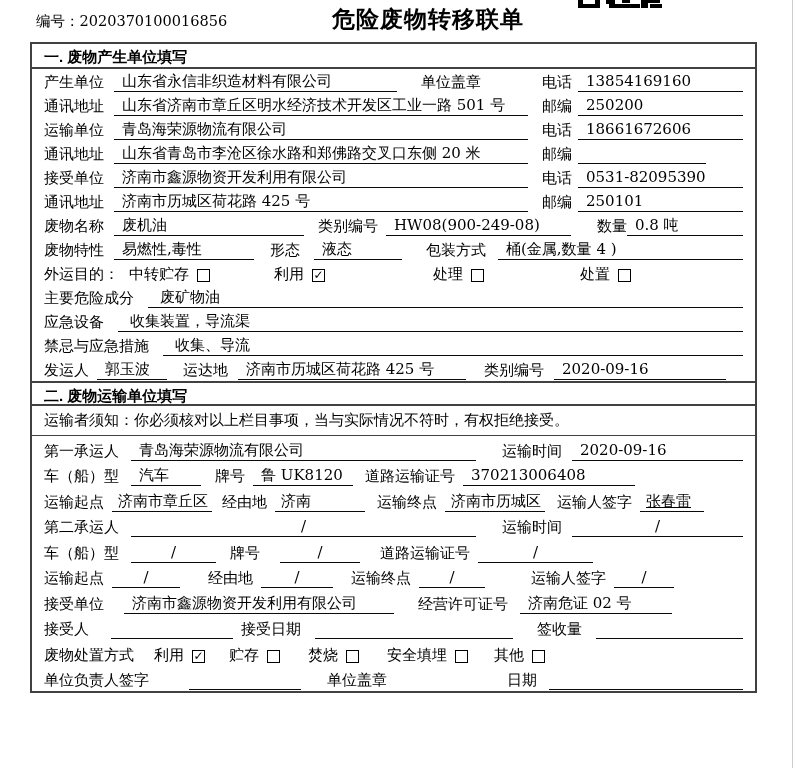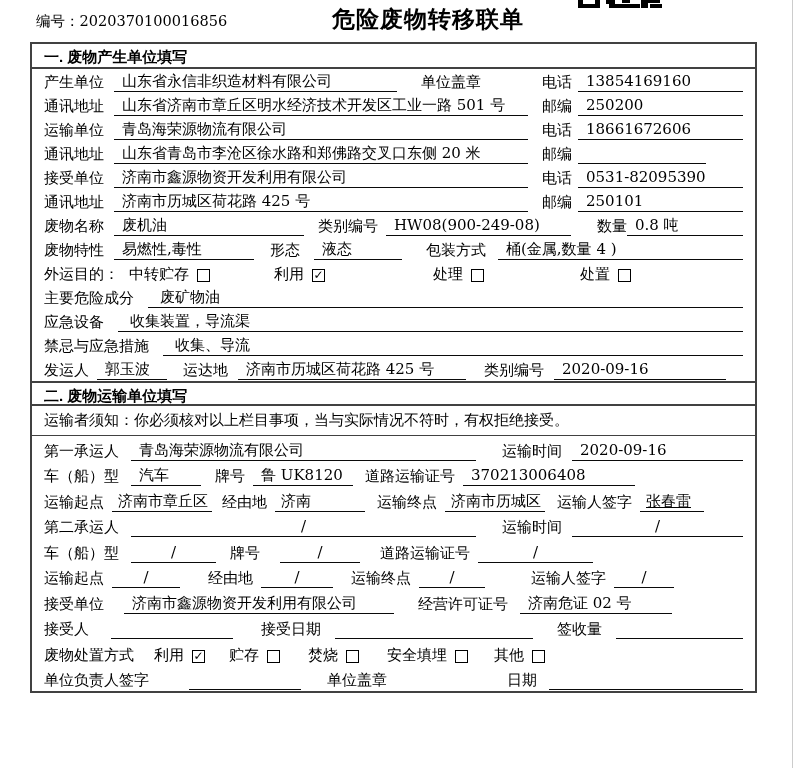--- a/index.html
+++ b/index.html
@@ -270,21 +270,21 @@
     <div class="row row2">
       <span class="lbl">接受单位</span>
       <span class="fld" style="width:270px;margin-left:20px;">济南市鑫源物资开发利用有限公司</span>
       <span class="lbl" style="margin-left:24px;">经营许可证号</span>
       <span class="fld" style="width:152px;margin-left:12px;">济南危证 02 号</span>
     </div>
 
     <div class="row row2">
       <span class="lbl">接受人</span>
       <span class="fld" style="width:122px;margin-left:22px;"></span>
-      <span class="lbl" style="margin-left:28px;">接受日期</span>
+      <span class="lbl" style="margin-left:8px;">接受日期</span>
       <span class="fld" style="width:198px;margin-left:14px;"></span>
       <span class="lbl" style="margin-left:24px;">签收量</span>
       <span class="fld grow" style="margin-left:14px;"></span>
     </div>
 
     <div class="row row2">
       <span class="lbl">废物处置方式</span>
       <span class="lbl" style="margin-left:20px;">利用</span>
       <span class="box" style="margin-left:8px;">✓</span>
       <span class="lbl" style="margin-left:24px;">贮存</span>

